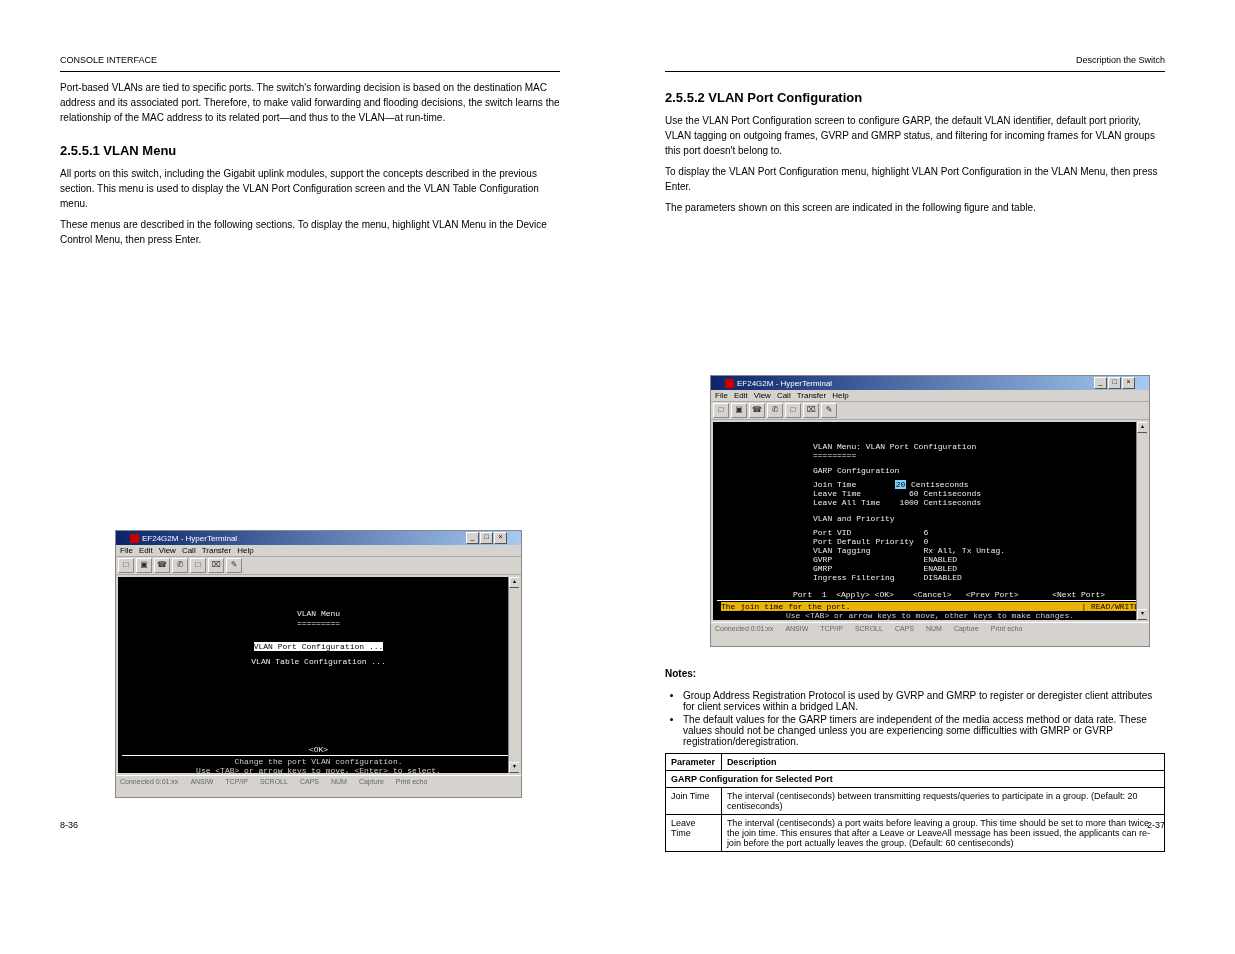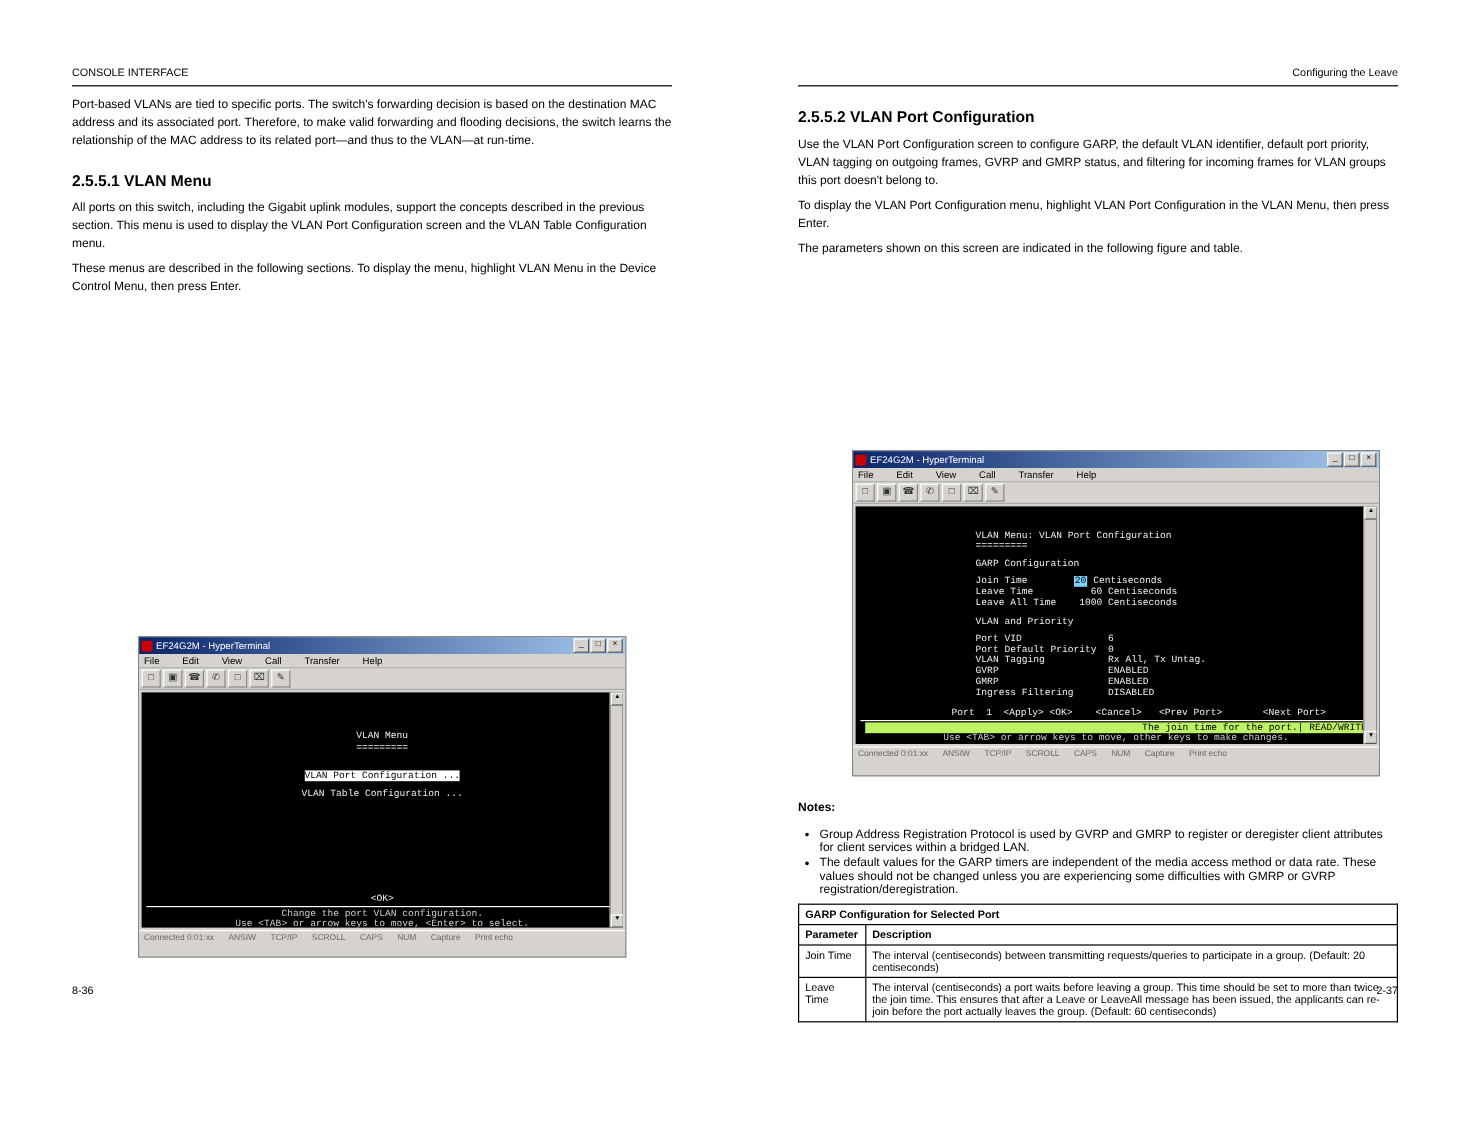--- a/index.html
+++ b/index.html
@@ -72,37 +72,37 @@
 .shot1 { left: 115px; top: 530px; width: 405px; height: 266px; }
 .shot2 { left: 710px; top: 375px; width: 438px; height: 270px; }
 
 .titlebar {
   display: flex;
   align-items: center;
   height: 14px;
   background: linear-gradient(to right, #0a246a, #a6caf0);
   font-size: 8px;
   color: #fff;
-  padding: 0 2px;
+  padding: 0 14px;
 }
 .titlebar .icon {
   width: 9px; height: 9px; background: #c00; margin-right: 3px;
 }
 .titlebar .spacer { flex: 1; }
 .tb-btn {
   width: 11px; height: 10px;
   background: #d6d3ce;
   border: 1px solid #fff;
   border-right-color: #555; border-bottom-color: #555;
   margin-left: 1px;
   font-size: 7px; line-height: 8px; text-align: center; color: #000;
 }
 .menubar {
   display: flex;
-  gap: 19px;
+  gap: 6px;
   font-size: 8px;
   background: #d6d3ce;
   padding: 1px 4px;
   border-bottom: 1px solid #aaa;
 }
 .menubar span { color: #000; }
 .toolbar {
   display: flex;
   gap: 2px;
   padding: 1px 2px;
@@ -255,21 +255,21 @@
       <span>Capture</span>
       <span>Print echo</span>
     </div>
   </div>
 
   <div style="position:absolute; left:60px; top:820px; font-size:9px;">8-36</div>
 
   <div class="col col-right">
     <div class="hdr-row">
       <span></span>
-      <span>Configuring the Leave</span>
+      <span>Description the Switch</span>
     </div>
     <hr class="hdr">
     <h2 class="sec">2.5.5.2 VLAN Port Configuration</h2>
     <p>Use the VLAN Port Configuration screen to configure GARP, the default VLAN identifier, default port priority, VLAN tagging on outgoing frames, GVRP and GMRP status, and filtering for incoming frames for VLAN groups this port doesn't belong to.</p>
     <p>To display the VLAN Port Configuration menu, highlight VLAN Port Configuration in the VLAN Menu, then press Enter.</p>
     <p>The parameters shown on this screen are indicated in the following figure and table.</p>
   </div>
 
   <div class="shotframe shot2">
     <div class="titlebar">
@@ -307,21 +307,21 @@
         <div class="mono term-inner" style="top:76px; left:100px;">Leave All Time    1000 Centiseconds</div>
         <div class="mono term-inner" style="top:92px; left:100px;">VLAN and Priority</div>
         <div class="mono term-inner" style="top:106px; left:100px;">Port VID               6</div>
         <div class="mono term-inner" style="top:115px; left:100px;">Port Default Priority  0</div>
         <div class="mono term-inner" style="top:124px; left:100px;">VLAN Tagging           Rx All, Tx Untag.</div>
         <div class="mono term-inner" style="top:133px; left:100px;">GVRP                   ENABLED</div>
         <div class="mono term-inner" style="top:142px; left:100px;">GMRP                   ENABLED</div>
         <div class="mono term-inner" style="top:151px; left:100px;">Ingress Filtering      DISABLED</div>
         <div class="mono term-inner" style="top:168px; left:80px;">Port  1  &lt;Apply&gt; &lt;OK&gt;    &lt;Cancel&gt;   &lt;Prev Port&gt;       &lt;Next Port&gt;</div>
         <div class="whitebar" style="top:178px;"></div>
-        <div class="mono" style="position:absolute; top:180px; left:8px; right:8px; text-align:right; background:#bef264; color:#000;"><span>The join time for the port.</span><span style="float:right;">| READ/WRITE</span></div>
+        <div class="mono" style="position:absolute; top:180px; left:8px; right:8px; text-align:left; background:#eab308; color:#000;"><span>The join time for the port.</span><span style="float:right;">| READ/WRITE</span></div>
         <div class="botline" style="top:189px;">Use &lt;TAB&gt; or arrow keys to move, other keys to make changes.</div>
         <div class="scrlv">
           <div class="up">▴</div>
           <div class="dn">▾</div>
         </div>
       </div>
     </div>
     <div class="statusbar">
       <span>Connected 0:01:xx</span>
       <span>ANSIW</span>
@@ -336,25 +336,25 @@
 
   <div style="position:absolute; left:665px; top:660px; width:500px;">
     <p><span class="note-label">Notes:</span></p>
     <ul class="note">
       <li>Group Address Registration Protocol is used by GVRP and GMRP to register or deregister client attributes for client services within a bridged LAN.</li>
       <li>The default values for the GARP timers are independent of the media access method or data rate. These values should not be changed unless you are experiencing some difficulties with GMRP or GVRP registration/deregistration.</li>
     </ul>
     <table class="params">
       <tbody>
           <tr>
-        <th colspan="2">GARP Configuration for Selected Port</th>
+        <th>Parameter</th>
+        <th>Description</th>
       </tr>
       <tr>
-        <th>Parameter</th>
-        <th>Description</th>
+        <th colspan="2">GARP Configuration for Selected Port</th>
       </tr>
       <tr>
         <td>Join Time</td>
         <td>The interval (centiseconds) between transmitting requests/queries to participate in a group. (Default: 20 centiseconds)</td>
       </tr>
       <tr>
         <td>Leave Time</td>
         <td>The interval (centiseconds) a port waits before leaving a group. This time should be set to more than twice the join time. This ensures that after a Leave or LeaveAll message has been issued, the applicants can re-join before the port actually leaves the group. (Default: 60 centiseconds)</td>
       </tr>
     </tbody>

